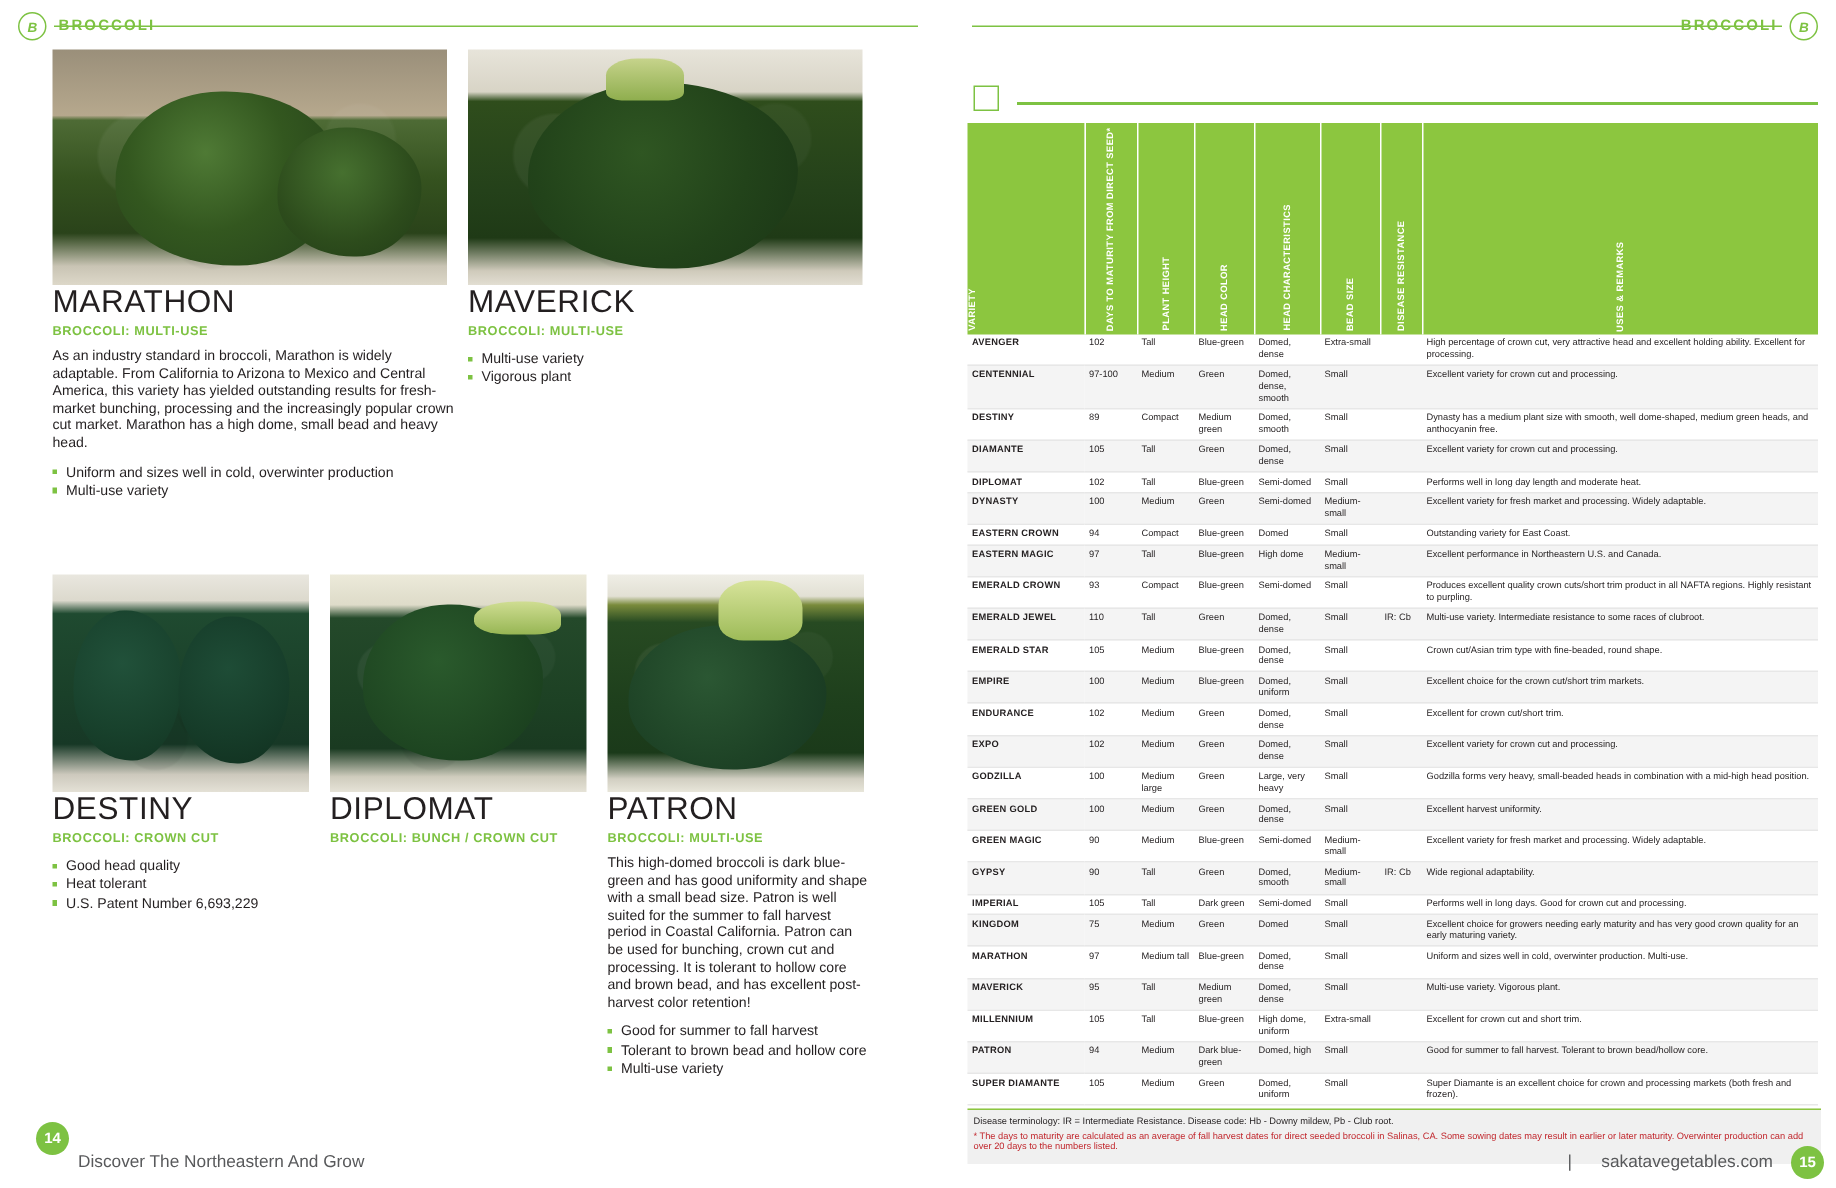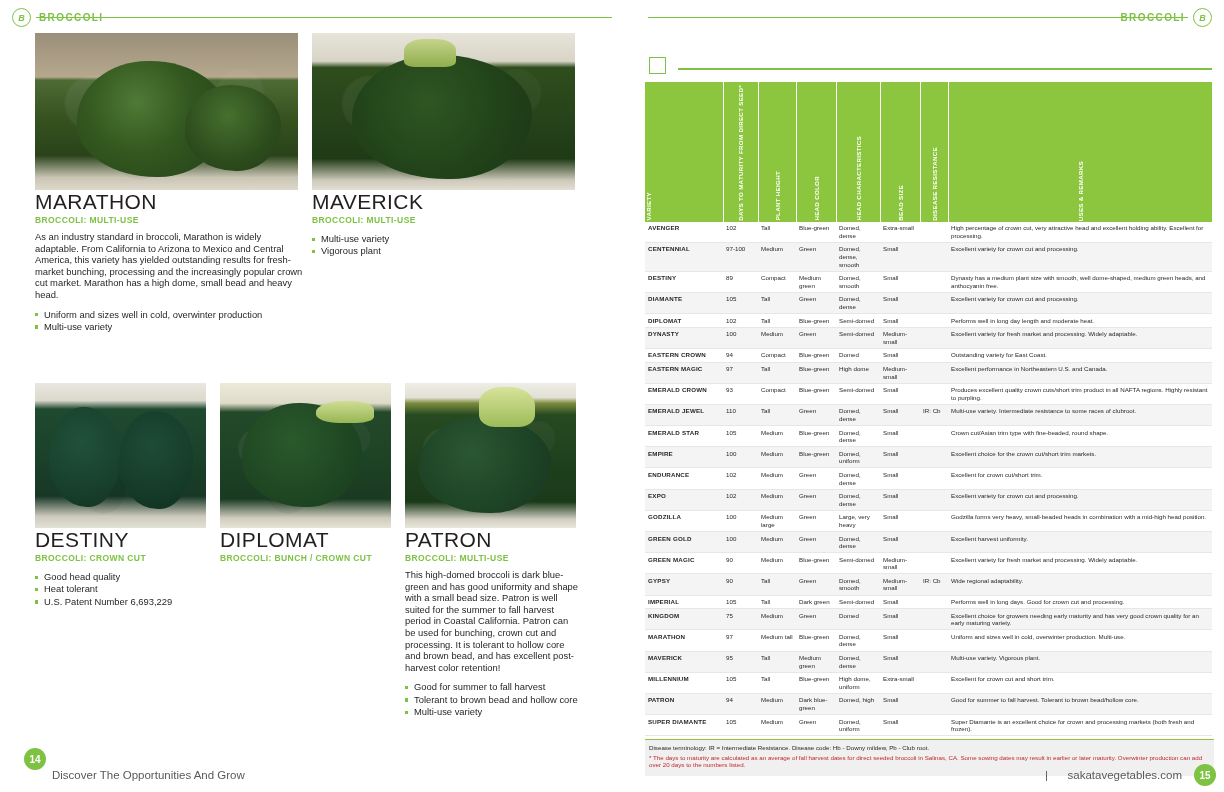--- a/index.html
+++ b/index.html
@@ -197,21 +197,21 @@
       <div class="variety-sub">BROCCOLI: MULTI-USE</div>
       <div class="variety-body">This high-domed broccoli is dark blue-green and has good uniformity and shape with a small bead size. Patron is well suited for the summer to fall harvest period in Coastal California. Patron can be used for bunching, crown cut and processing. It is tolerant to hollow core and brown bead, and has excellent post-harvest color retention!</div>
       <ul class="bullets">
         <li>Good for summer to fall harvest</li>
         <li>Tolerant to brown bead and hollow core</li>
         <li>Multi-use variety</li>
       </ul>
     </div>
 
     <div class="footer-circle" style="left:8px;top:748px;margin-left:16px;">14</div>
-    <div class="footer-text" style="left:52px;top:769px;">Discover The Opportunities And Grow</div>
+    <div class="footer-text" style="left:52px;top:769px;">Discover The Northeastern And Grow</div>
   </div>
 
   <div class="gutter"></div>
   <div class="gutter-inner"></div>
 
   <div class="right-page">
     <div class="hdr-right">
       <div class="hdr-label">BROCCOLI</div>
       <div class="circle-b">B</div>
     </div>

